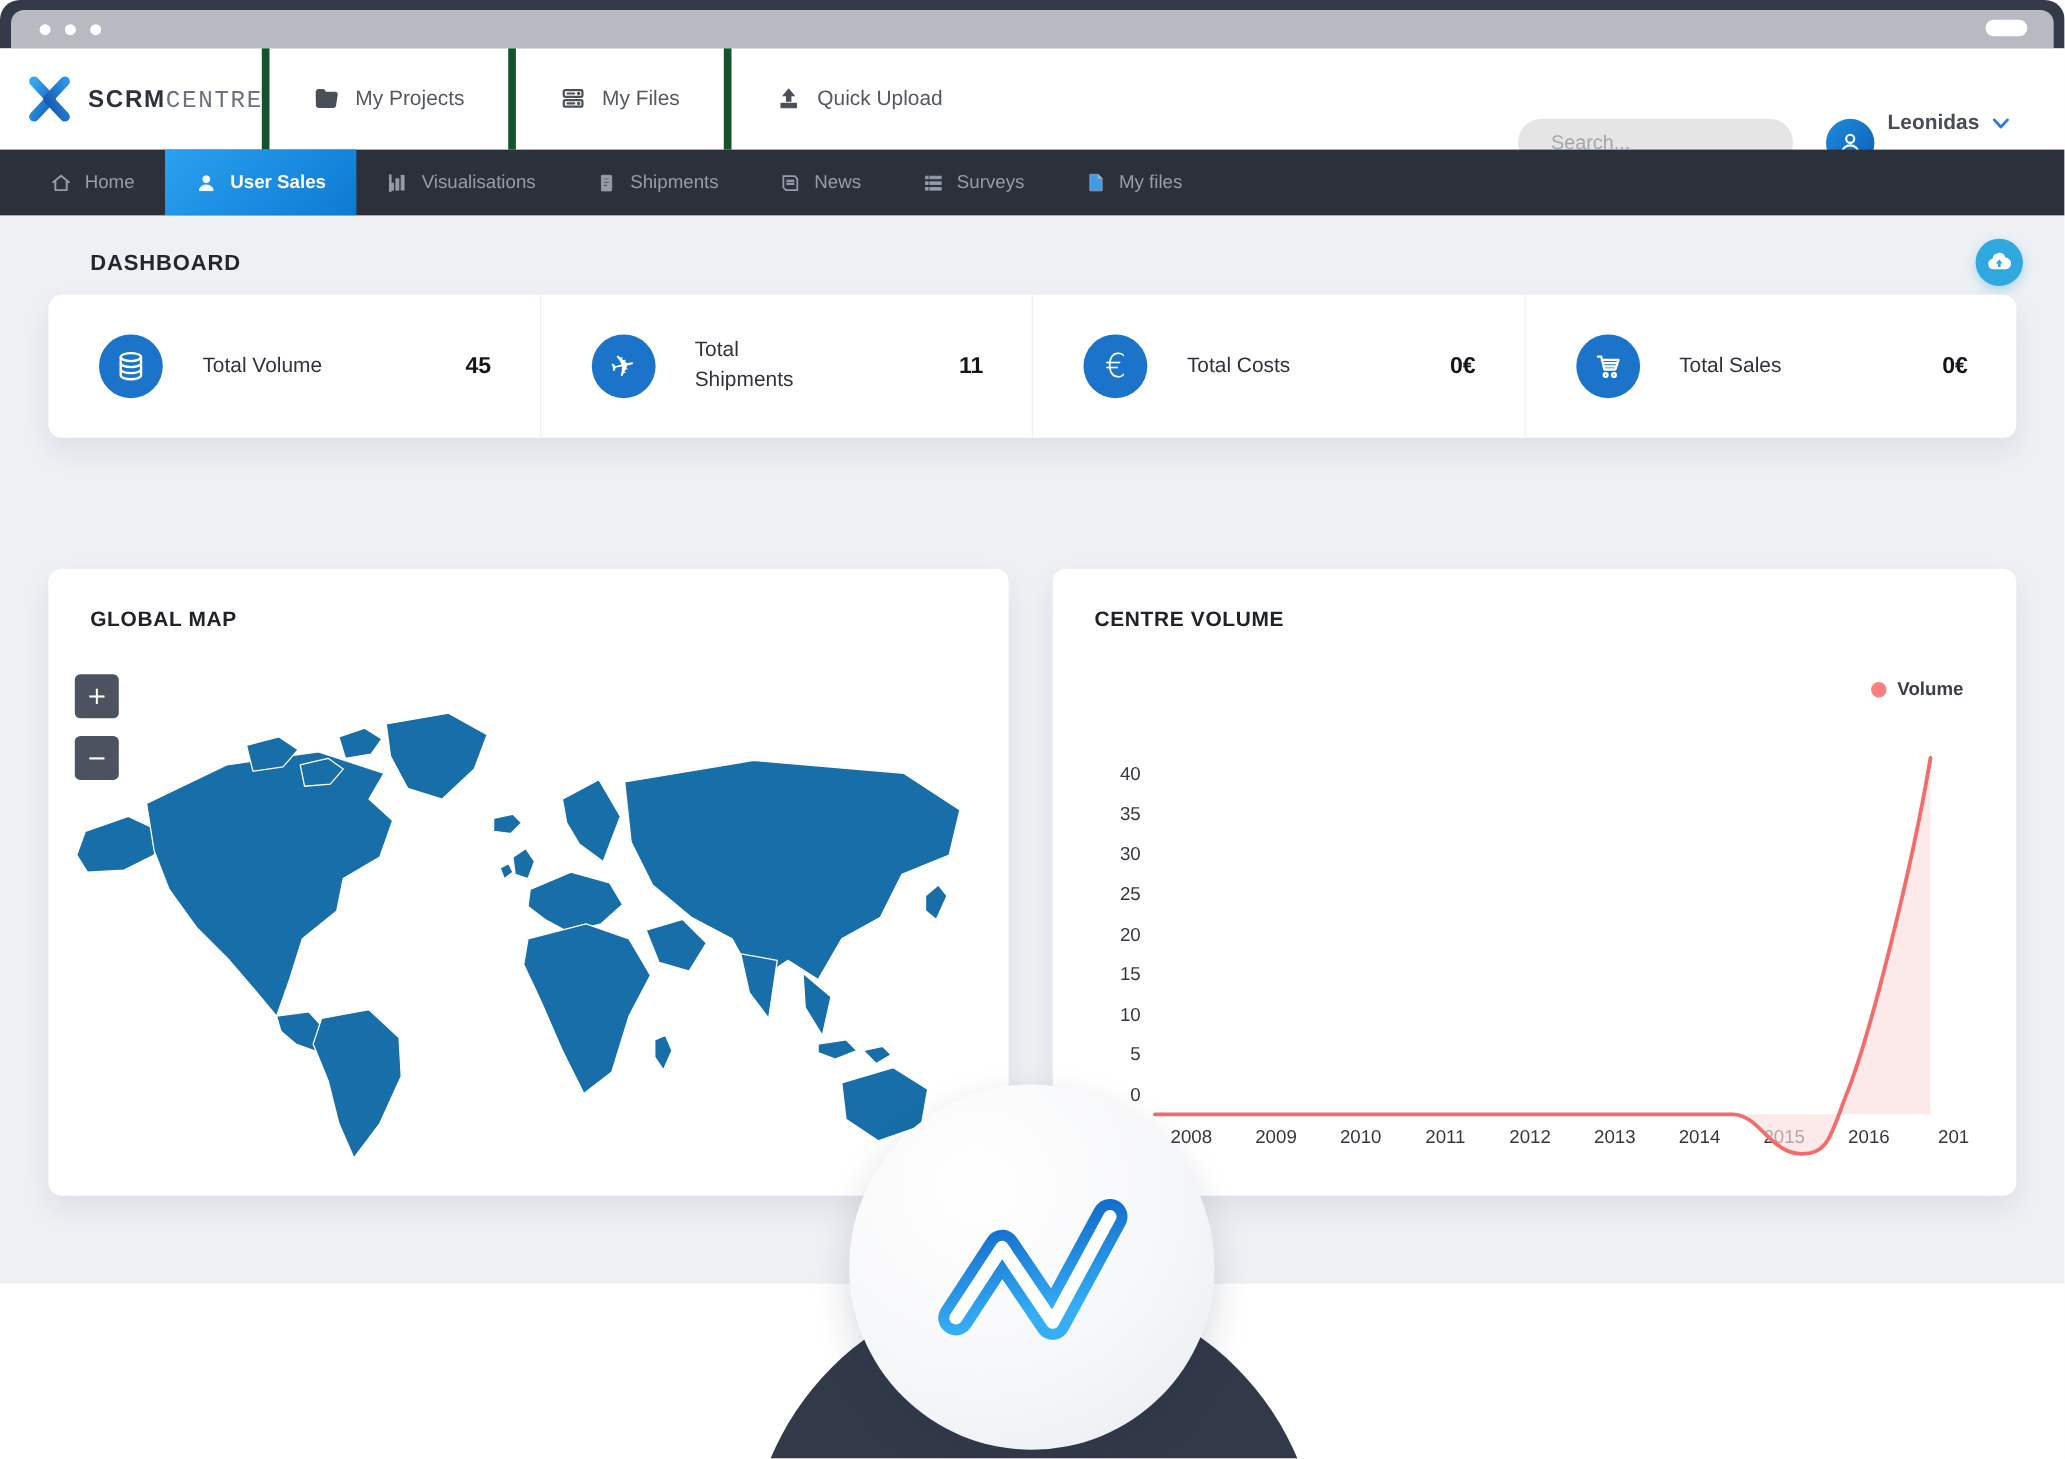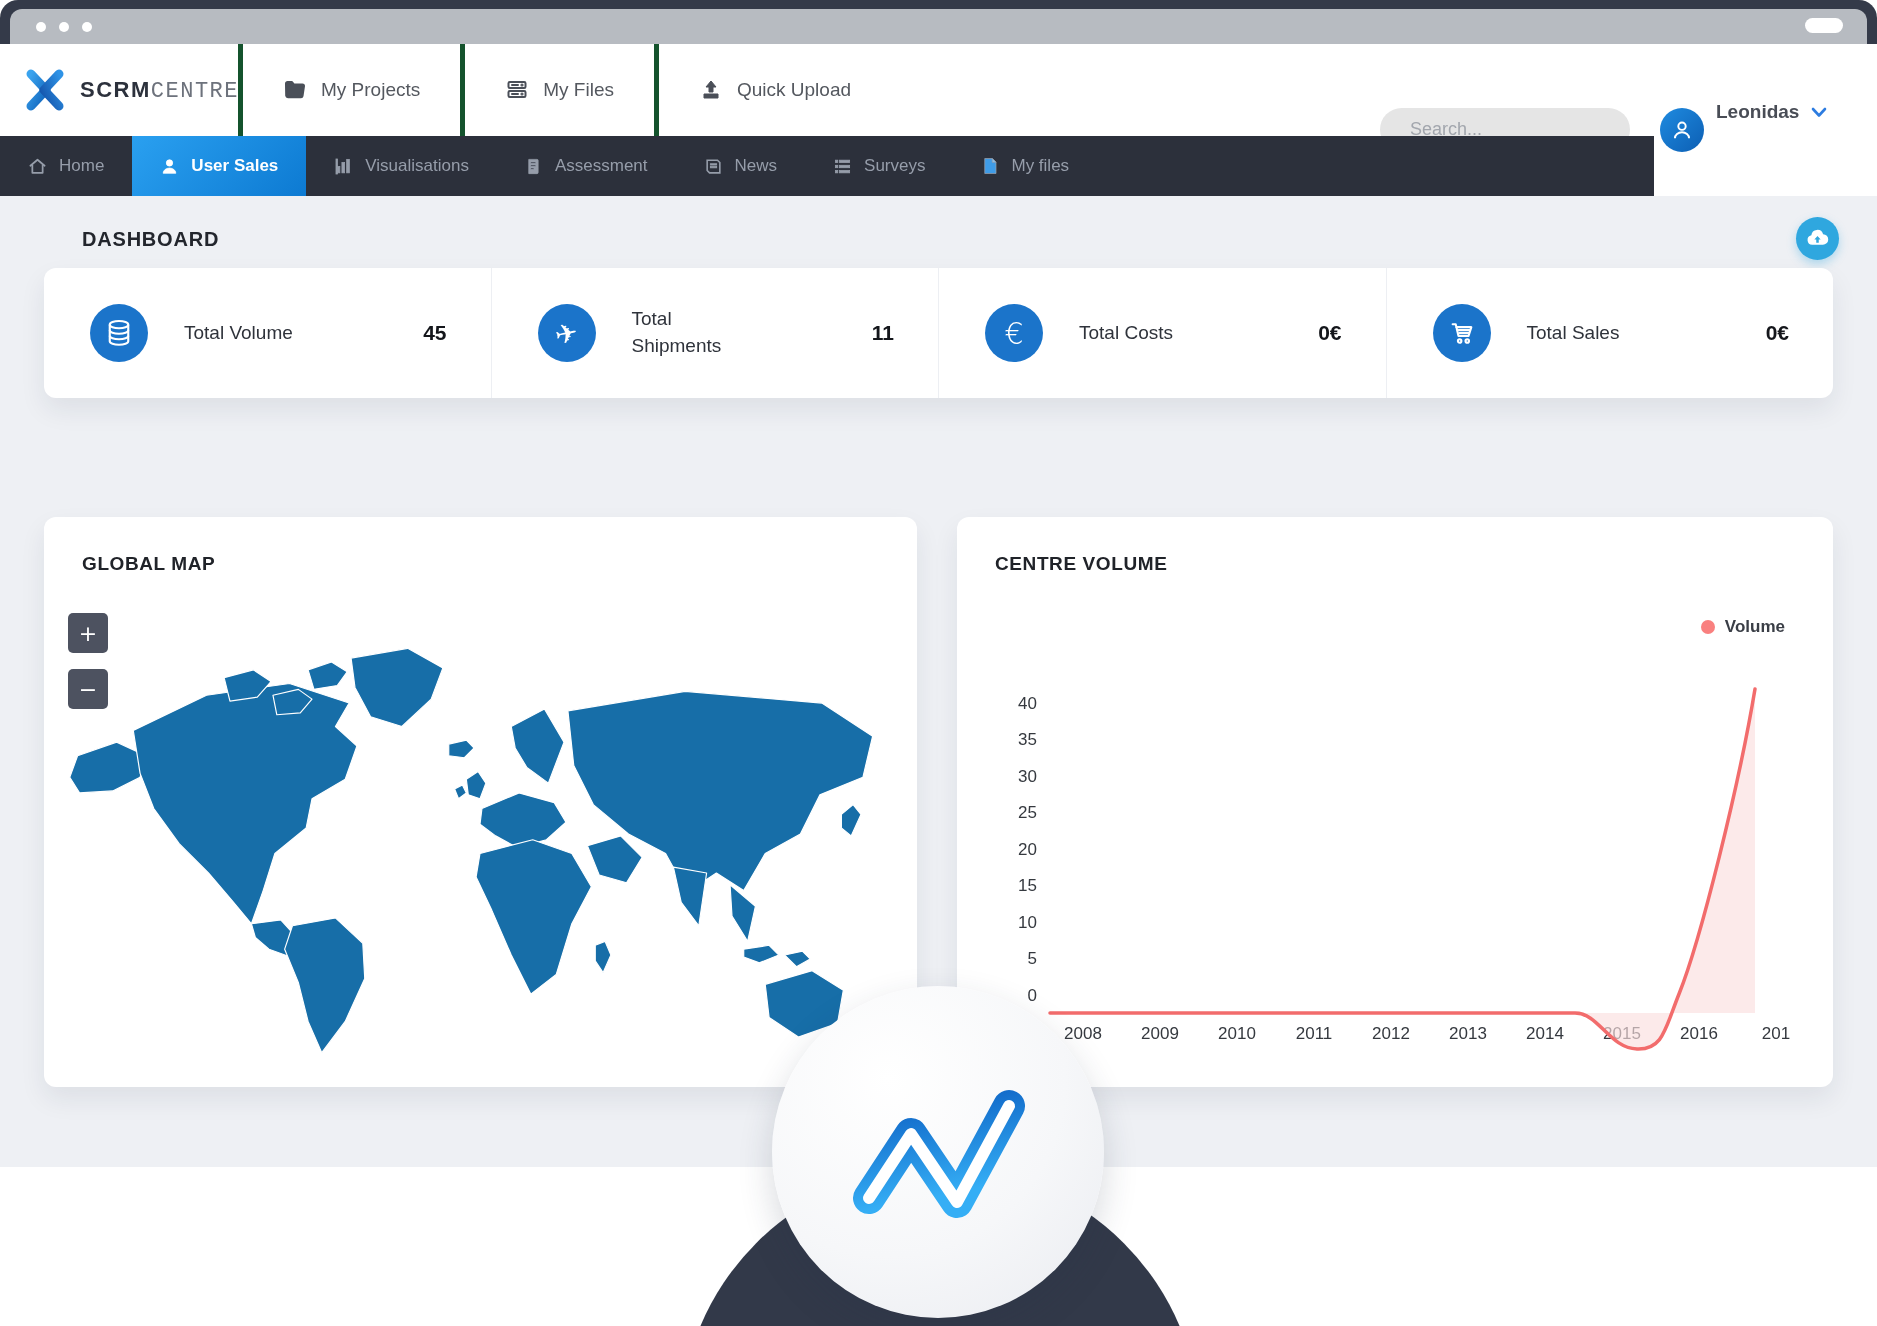--- a/index.html
+++ b/index.html
@@ -13,35 +13,35 @@
   .dot{width:10px;height:10px;border-radius:50%;background:#ffffff;}
   .win-pill{position:absolute;right:24px;top:9px;width:38px;height:15px;border-radius:8px;background:#ffffff;}
 
   
   .app-header{position:absolute;left:0;top:44px;width:1877px;height:92px;background:#ffffff;}
   .brand{position:absolute;left:22px;top:0;height:92px;display:flex;align-items:center;gap:12px;}
   .brand-text{font-size:22px;letter-spacing:1.5px;color:#2c313c;}
   .brand-text b{font-weight:800;}
   .brand-text span{font-weight:400;color:#6d727c;font-family:Liberation Mono, monospace;}
   .hmenu{position:absolute;left:238px;top:0;height:92px;display:flex;}
-  .hmenu-item{display:flex;align-items:center;gap:14px;padding:0 40px;border-left:5px solid #14532d;
+  .hmenu-item{display:flex;align-items:center;gap:14px;padding:0 40px;border-left:7px solid #14532d;
               font-size:19px;color:#54585f;cursor:pointer;}
   .hmenu-item svg{stroke:#4a4f58;}
   .search-pill{position:absolute;left:1380px;top:64px;width:250px;height:43px;background:#e5e5e5;border-radius:22px;
                display:flex;align-items:center;padding:0 18px 0 28px;box-sizing:border-box;}
   .search-pill input{flex:1;border:none;background:transparent;outline:none;font-size:18px;color:#5a5e66;
                      font-family:"Liberation Sans",sans-serif;}
   .search-pill input::placeholder{color:#a2a6ad;}
   .avatar{position:absolute;left:1660px;top:64px;width:44px;height:44px;border-radius:50%;
           background:linear-gradient(135deg,#1f8be0,#0c5fb4);display:flex;align-items:center;justify-content:center;cursor:pointer;}
   .user-menu{position:absolute;left:1716px;top:0;height:136px;display:flex;align-items:center;gap:12px;cursor:pointer;}
   .user-name{font-size:19px;font-weight:700;color:#494d56;}
 
   
-  .nav{position:absolute;left:0;top:136px;width:1654px;height:60px;background:#2c303b;display:flex;align-items:stretch;box-sizing:border-box;}
+  .nav{position:absolute;left:0;top:136px;width:1877px;height:60px;background:#2c303b;display:flex;align-items:stretch;padding-left:18px;box-sizing:border-box;}
   .nav-item{display:flex;align-items:center;gap:12px;padding:0 28px;font-size:17px;color:#969daa;cursor:pointer;}
   .nav-item svg{stroke:#969daa;}
   .nav-item.active{background:linear-gradient(135deg,#2aa0f0,#0d7ad2);color:#ffffff;font-weight:700;}
   .nav-item.active svg{stroke:#ffffff;}
 
   
   .page-bg{position:absolute;left:0;top:196px;width:1877px;height:971px;background:#eef0f4;}
   .page-title{position:absolute;left:82px;top:228px;font-size:20px;font-weight:800;letter-spacing:0.8px;color:#23262d;}
   .upload-fab{position:absolute;left:1796px;top:217px;width:43px;height:43px;border-radius:50%;background:#2fa7df;
               display:flex;align-items:center;justify-content:center;cursor:pointer;box-shadow:0 4px 10px rgba(47,167,223,.35);}
@@ -190,21 +190,21 @@
       </svg>
       <span>Visualisations</span>
     </div>
     <div class="nav-item">
       <svg width="18" height="19" viewBox="0 0 24 24" fill="#969daa" stroke="none">
         <path d="M5 2.5 h11 a1.5 1.5 0 0 1 1.5 1.5 v16 a1.5 1.5 0 0 1 -1.5 1.5 h-11 Z"></path>
         <rect x="7.5" y="6" width="7" height="1.8" fill="#2c303b"></rect>
           <rect x="7.5" y="10" width="7" height="1.8" fill="#2c303b"></rect>
           <rect x="7.5" y="14" width="4.5" height="1.8" fill="#2c303b"></rect>
       </svg>
-      <span>Assessment</span>
+      <span>Shipments</span>
     </div>
     <div class="nav-item">
       <svg width="19" height="19" viewBox="0 0 24 24" fill="#969daa" stroke="none">
         <path d="M4 4 h13 l3 3 v13 h-13 l-3-3 Z" fill="none" stroke="#969daa" stroke-width="2"></path>
         <rect x="8" y="8.5" width="8" height="1.7"></rect>
           <rect x="8" y="12" width="8" height="1.7"></rect>
       </svg>
       <span>News</span>
     </div>
     <div class="nav-item">

